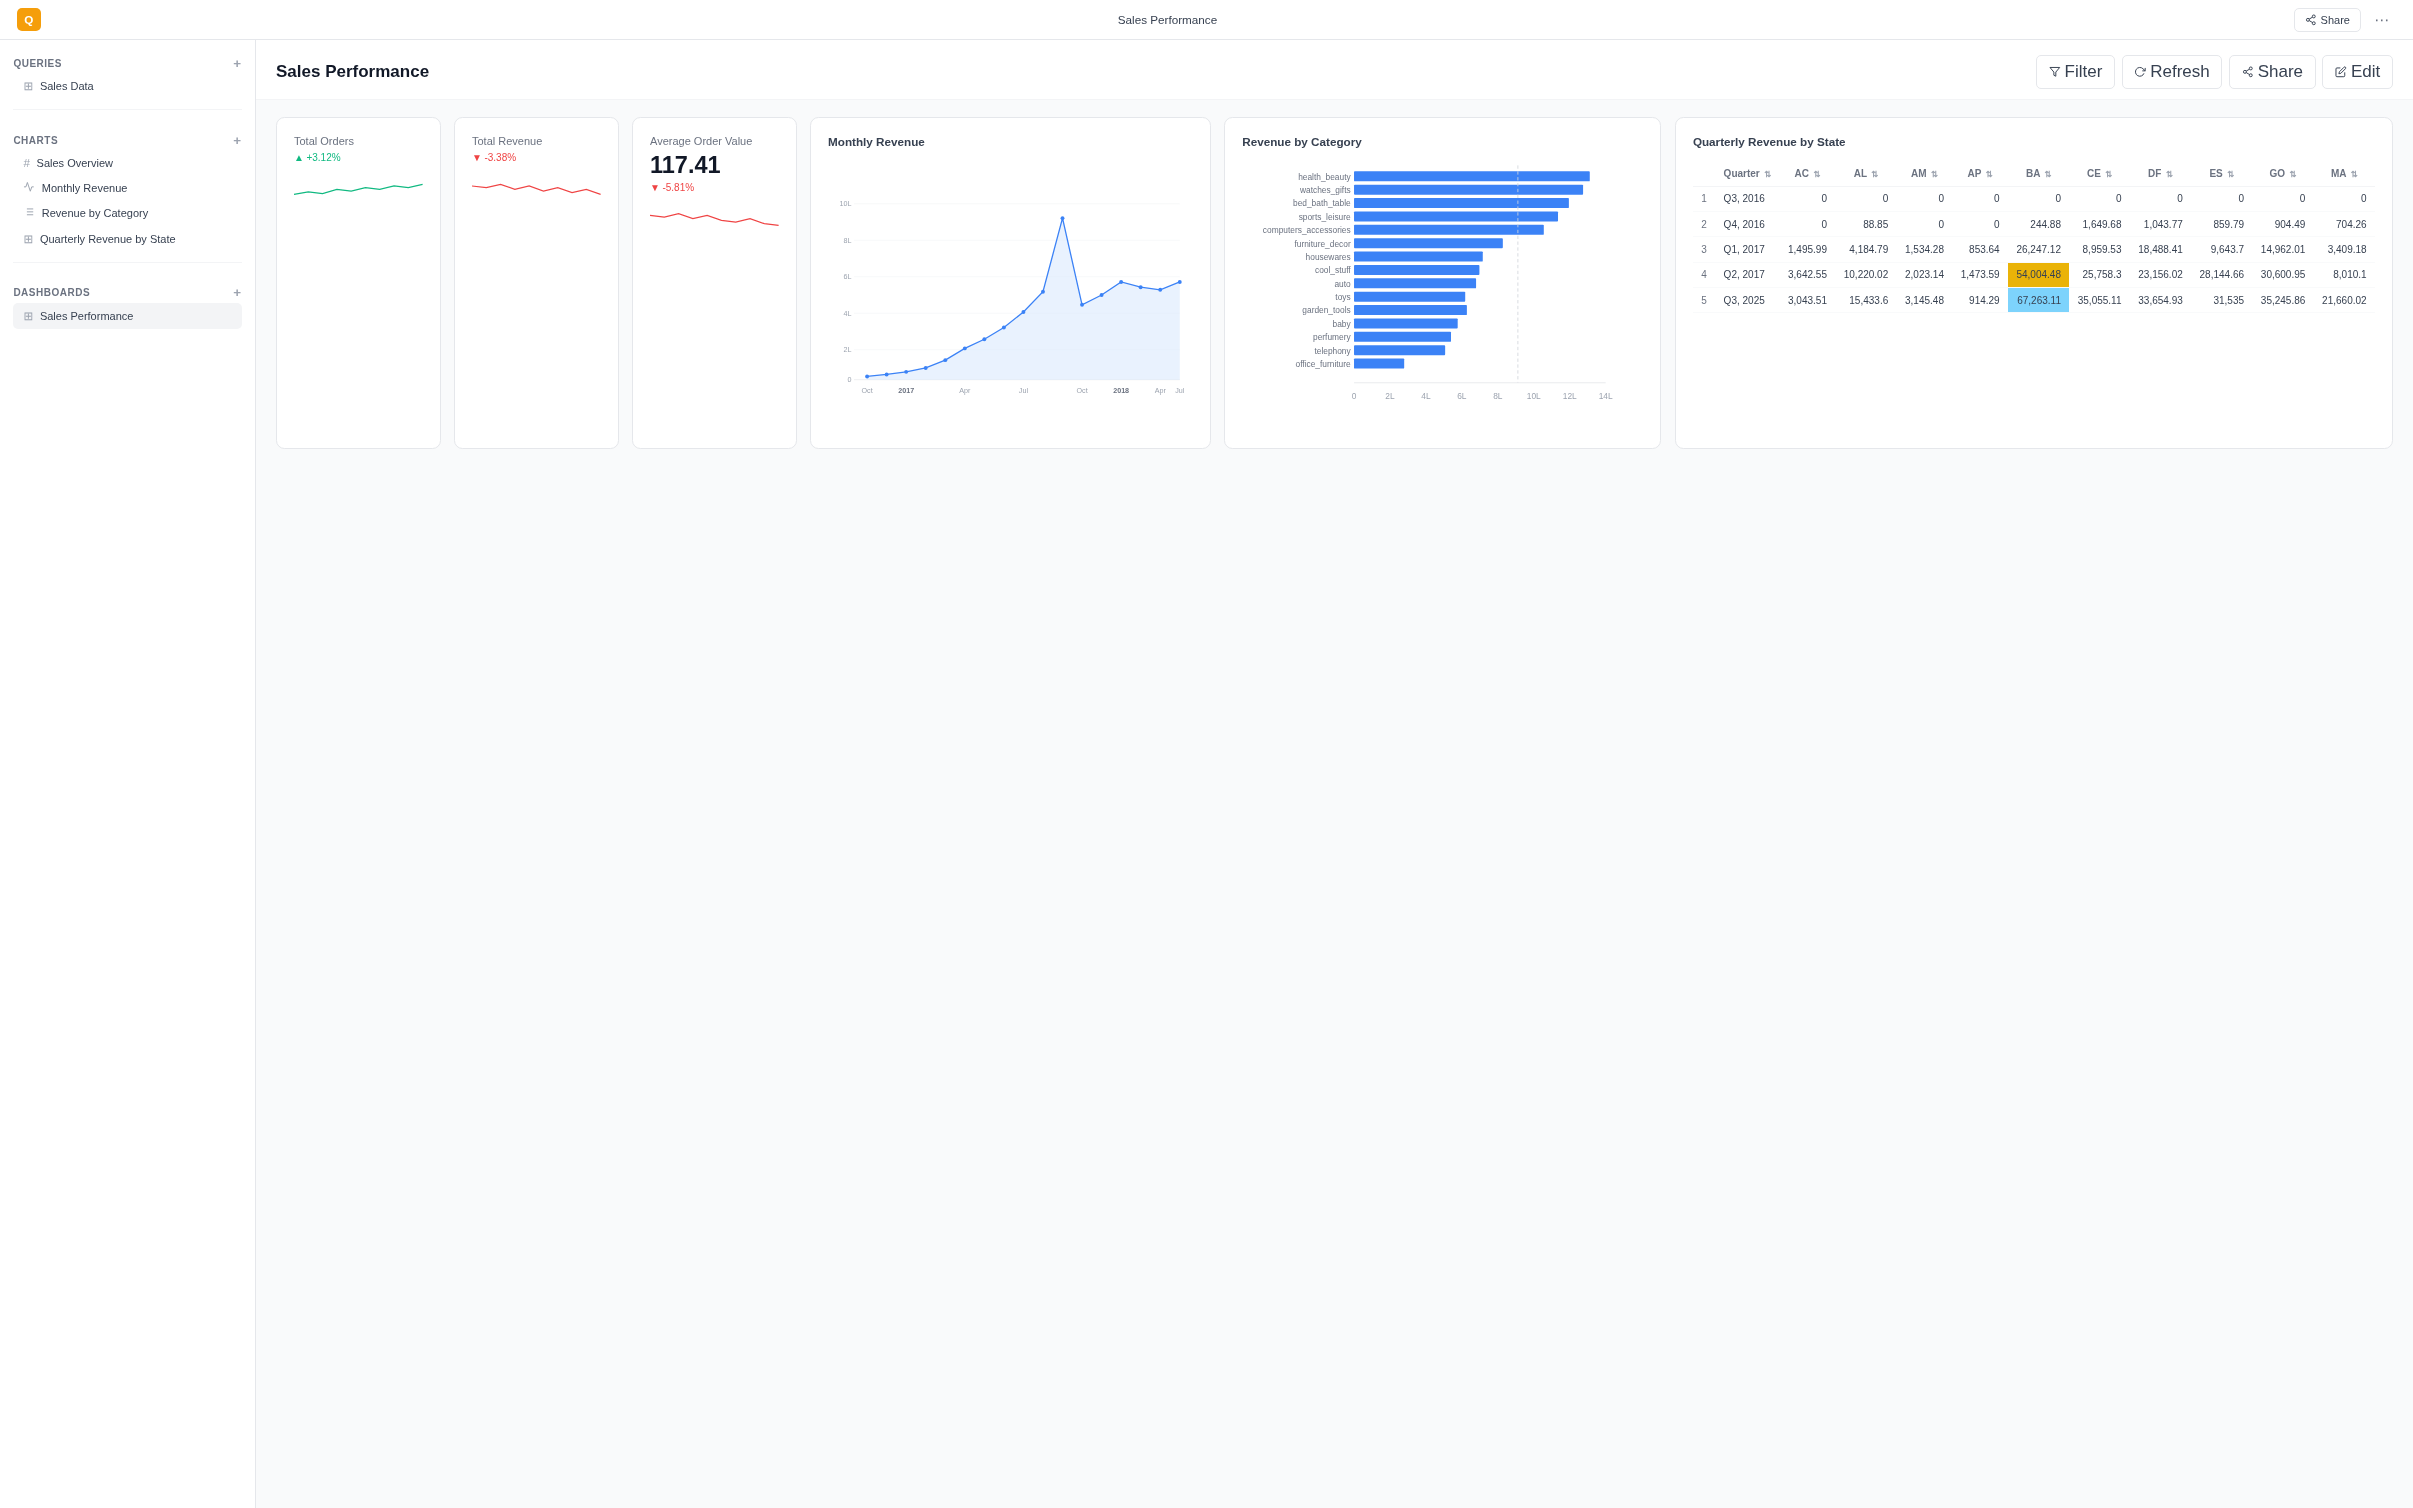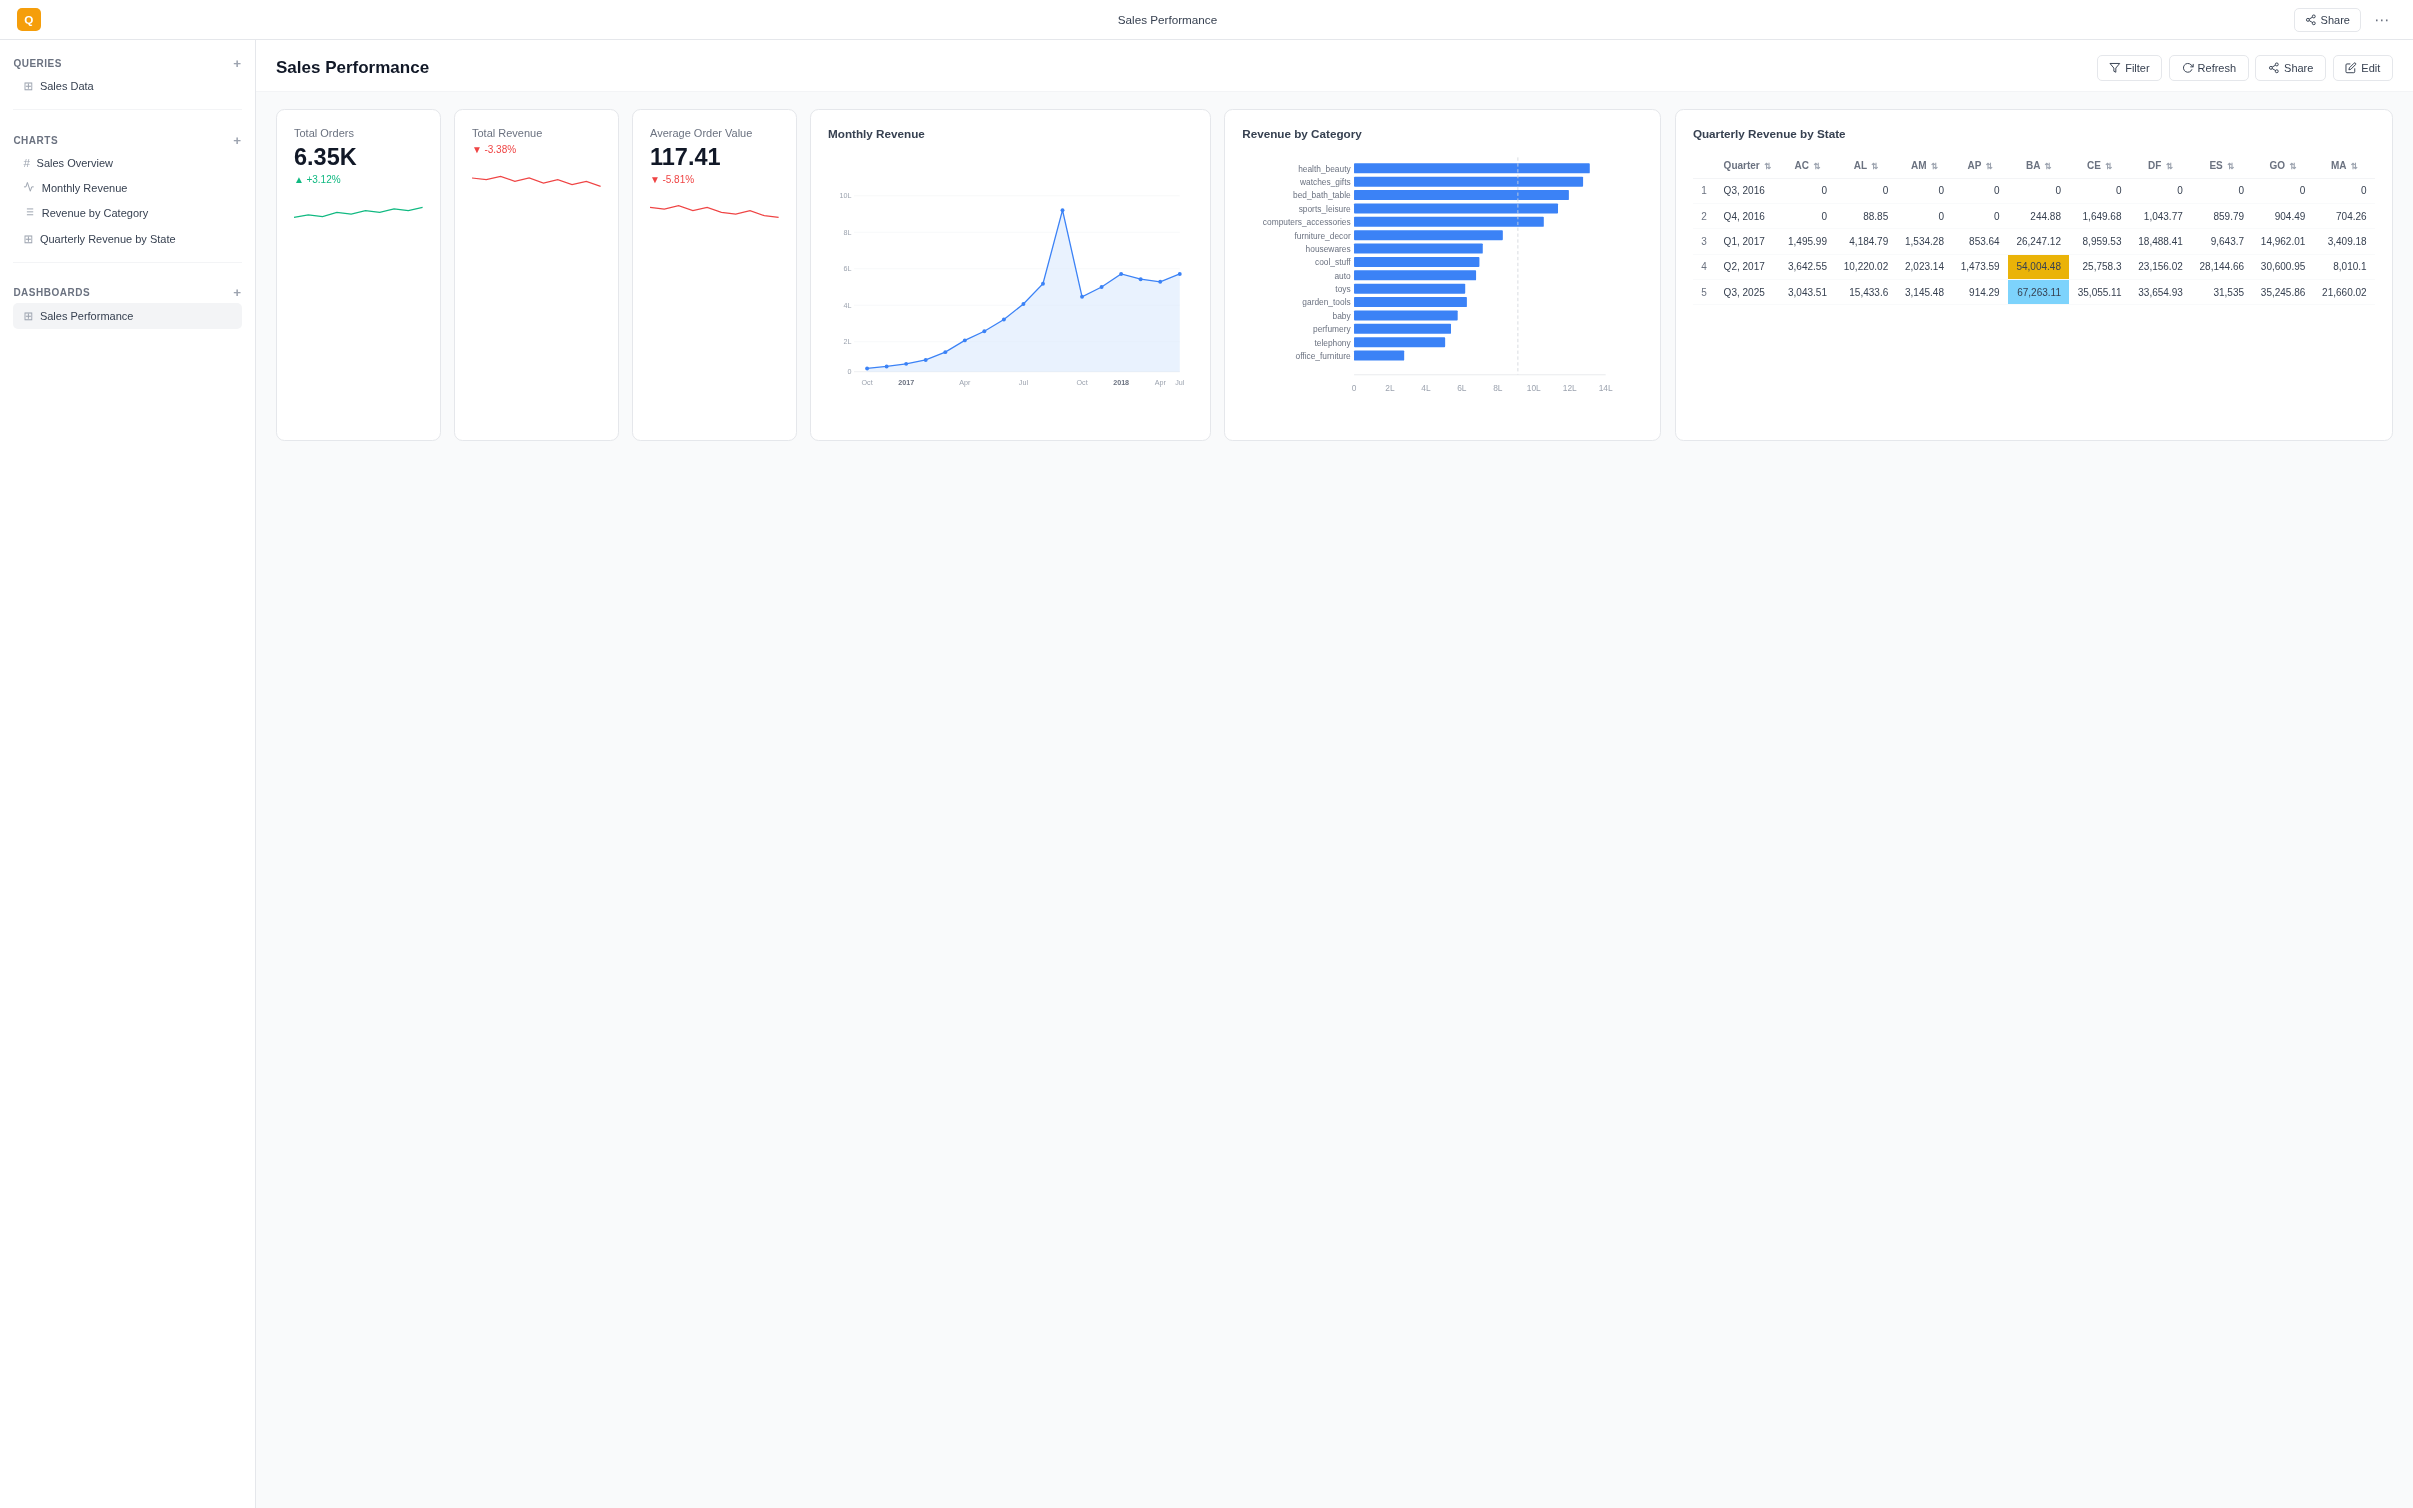--- a/index.html
+++ b/index.html
@@ -26,21 +26,21 @@
     .sidebar-item-icon { color: #9ca3af; font-size: 11.7px; }
     .sidebar-divider { height: 0.8px; background: #f3f4f6; margin: 6.7px 13.4px; }
 
     
     .main { flex: 1; overflow-y: auto; background: #f9fafb; }
 
     
     .dash-header { display: flex; align-items: center; justify-content: space-between; padding: 15px 20px 10px; background: #fff; border-bottom: 0.8px solid #f3f4f6; }
     .dash-title { font-size: 17px; font-weight: 600; color: #111827; }
     .dash-actions { display: flex; gap: 6.7px; align-items: center; }
-    .dash-btn { display: flex; align-items: center; gap: 4.2px; padding: 5.9px 11.7px; border: 0.8px solid #e5e7eb; border-radius: 5px; background: #fff; cursor: pointer; font-size: 11px; color: #374151; }
+    .dash-btn { display: flex; align-items: center; gap: 4.2px; padding: 5.9px 11.7px; border: 0.8px solid #e5e7eb; border-radius: 5px; background: #fff; cursor: pointer; font-size: 17px; color: #374151; }
 
     
     .content { padding: 17px 20px; display: flex; flex-direction: row; gap: 13.4px; }
 
     
     .kpi-row { display: flex; gap: 13.4px; }
     .kpi-card { flex: 1; background: #fff; border: 0.8px solid #e5e7eb; border-radius: 8.4px; padding: 17px; }
     .kpi-label { font-size: 11px; color: #6b7280; margin-bottom: 5px; }
     .kpi-value { font-size: 23.5px; font-weight: 700; color: #111827; margin-bottom: 3.4px; }
     .kpi-change { font-size: 10px; font-weight: 500; display: flex; align-items: center; gap: 2.5px; margin-bottom: 8.4px; }
@@ -190,21 +190,20 @@
         </button>
       </div>
     </div>
 
     <div class="content">
 
       <div class="kpi-row">
 
         <div class="kpi-card">
           <div class="kpi-label">Total Orders</div>
-          <div class="kpi-value">6.35K</div>
           <div class="kpi-change positive">
             <span>▲</span>
             <span>+3.12%</span>
           </div>
           <svg class="kpi-sparkline" viewBox="0 0 180 36" preserveAspectRatio="none">
             <polyline points="0,28 20,25 40,27 60,22 80,24 100,20 120,22 140,18 160,20 180,16" fill="none" stroke="#10b981" stroke-width="1.5"></polyline>
           </svg>
         </div>
 
         <div class="kpi-card">

